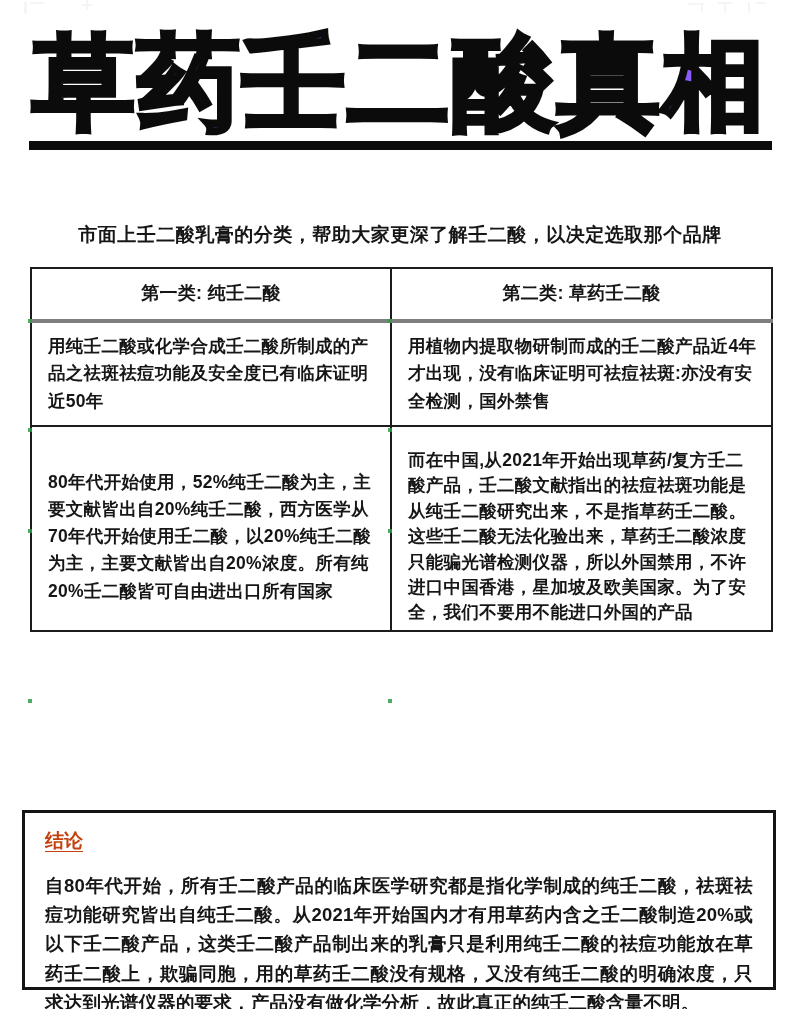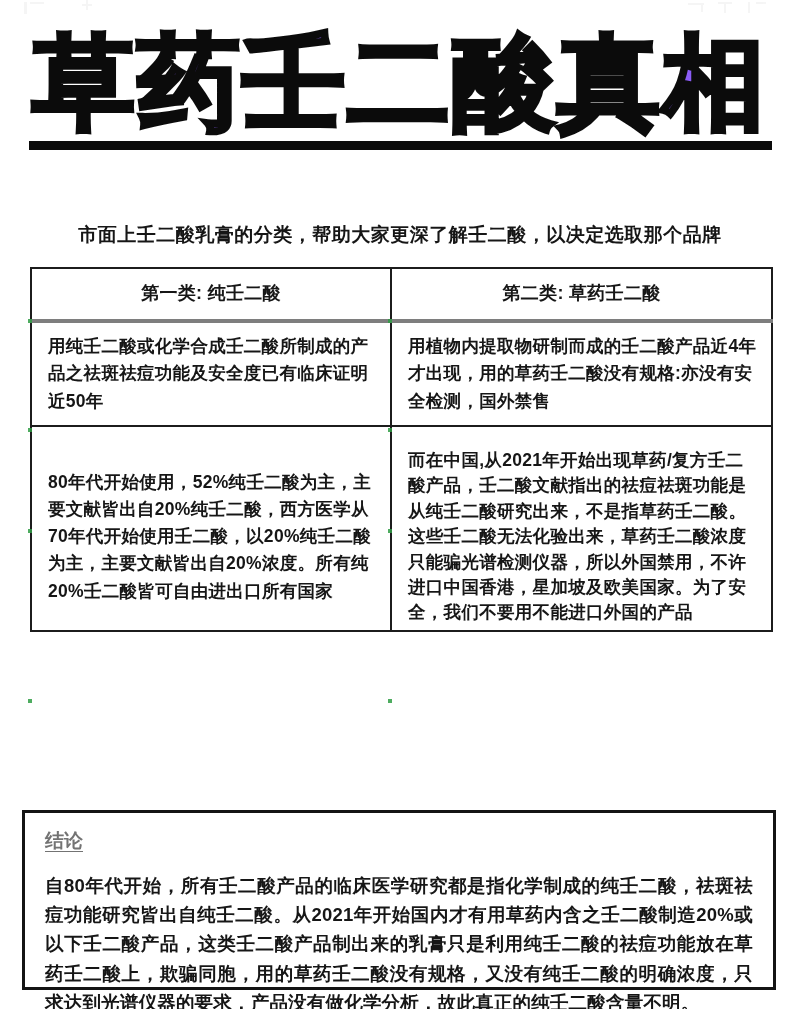--- a/index.html
+++ b/index.html
@@ -78,21 +78,21 @@
     width:754px; height:180px;
     border:3px solid #141414;
     padding:15px 20px 10px 20px;
     background:#ffffff;
   }
   .conclusion-heading {
     display:inline-block;
     font-size:19px; font-weight:700;
     text-decoration:underline;
     text-underline-offset:4px;
-    color:#737373;
+    color:#c2410c;
   }
   .conclusion-body {
     margin-top:17px;
     font-size:18.5px; font-weight:700;
     line-height:1.58;
     letter-spacing:.2px;
     color:#161616;
     text-align:justify;
   }
 </style>
@@ -129,21 +129,21 @@
       </colgroup>
     <thead>
       <tr>
         <th>第一类: 纯壬二酸</th>
         <th>第二类: 草药壬二酸</th>
       </tr>
     </thead>
     <tbody>
       <tr class="row-1">
         <td class="pure">用纯壬二酸或化学合成壬二酸所制成的产品之祛斑祛痘功能及安全度已有临床证明近50年</td>
-        <td class="herbal">用植物内提取物研制而成的壬二酸产品近4年才出现，用的草药壬二酸没有规格:亦没有安全检测，国外禁售</td>
+        <td class="herbal">用植物内提取物研制而成的壬二酸产品近4年才出现，没有临床证明可祛痘祛斑:亦没有安全检测，国外禁售</td>
       </tr>
       <tr class="row-3">
         <td class="pure">80年代开始使用，52%纯壬二酸为主，主要文献皆出自20%纯壬二酸，西方医学从70年代开始使用壬二酸，以20%纯壬二酸为主，主要文献皆出自20%浓度。所有纯20%壬二酸皆可自由进出口所有国家</td>
         <td class="herbal">而在中国,从2021年开始出现草药/复方壬二酸产品，壬二酸文献指出的祛痘祛斑功能是从纯壬二酸研究出来，不是指草药壬二酸。这些壬二酸无法化验出来，草药壬二酸浓度只能骗光谱检测仪器，所以外国禁用，不许进口中国香港，星加坡及欧美国家。为了安全，我们不要用不能进口外国的产品</td>
       </tr>
     </tbody>
   </table>
 
   <span class="dot" style="left:28px;  top:319px;"></span>
   <span class="dot" style="left:388px; top:319px;"></span>

